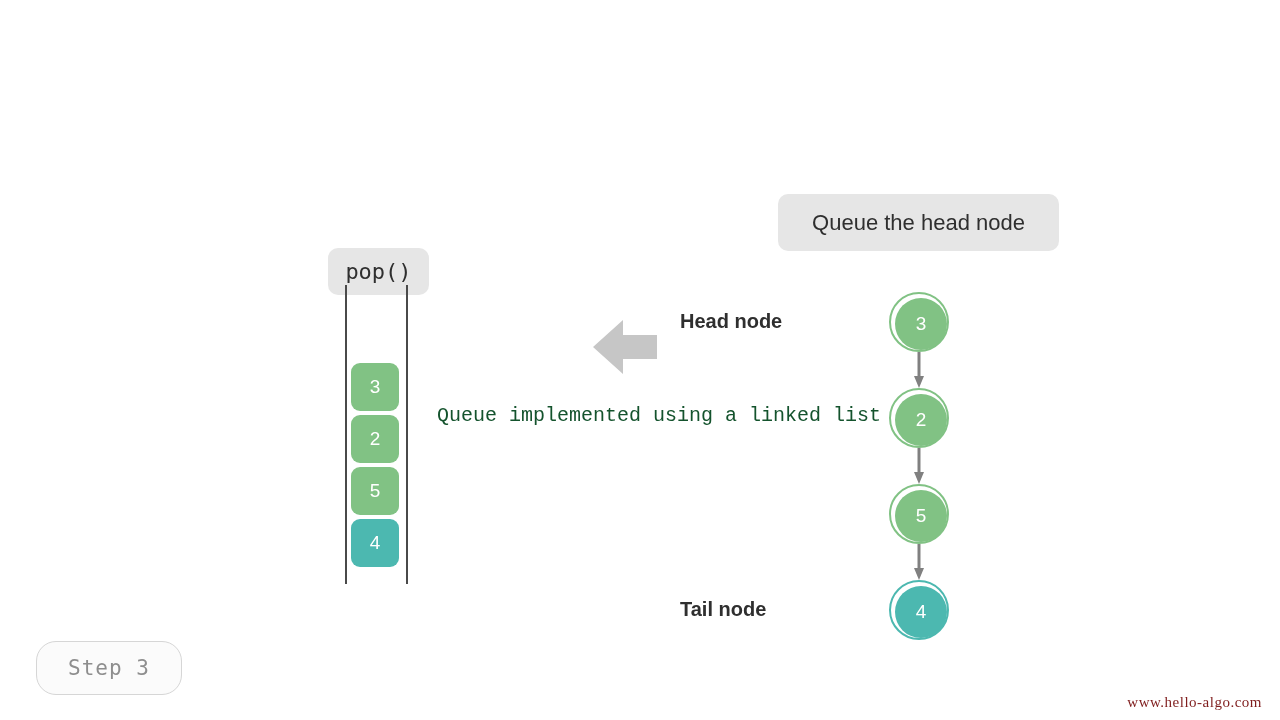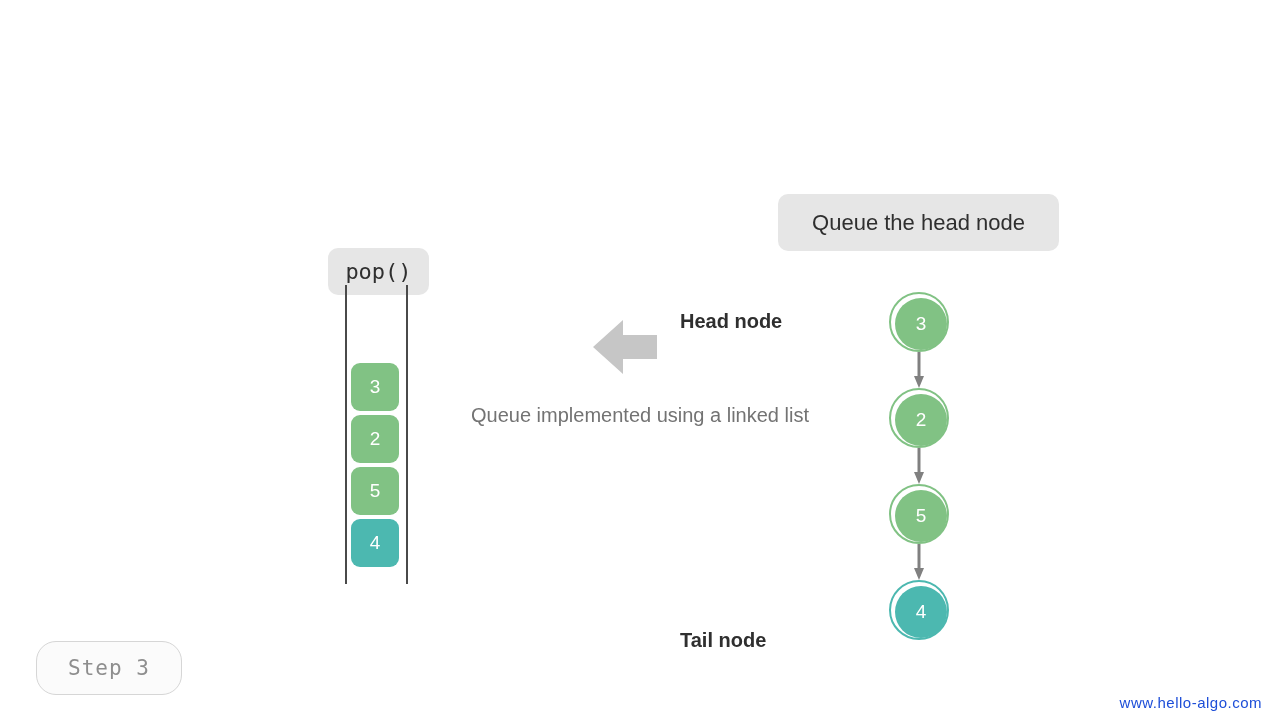--- a/index.html
+++ b/index.html
@@ -99,23 +99,24 @@
     height: 58px;
   }
 
   
   #caption {
     position: absolute;
     left: 437px;
     top: 404px;
     width: 406px;
     text-align: center;
-    color: #737373;
+    color: #14532d;
     font-size: 20px;
     white-space: nowrap;
+    font-family: Liberation Mono, monospace;
   }
 
   
   #linked-list {
     position: absolute;
     left: 889px;
     top: 292px;
     width: 60px;
     height: 348px;
   }
@@ -166,21 +167,21 @@
   
   .node-label {
     position: absolute;
     color: #2f2f2f;
     font-size: 20px;
     font-weight: bold;
     white-space: nowrap;
     text-align: left;
   }
   #head-label { left: 680px; top: 310px; width: 190px; }
-  #tail-label { left: 680px; top: 598px; width: 190px; margin-top: 31px; }
+  #tail-label { left: 680px; top: 598px; width: 190px; }
 
   
   #step-badge {
     position: absolute;
     left: 36px;
     top: 641px;
     width: 144px;
     height: 52px;
     border: 1px solid #d6d6d6;
     border-radius: 20px;
@@ -192,22 +193,22 @@
     font-family: "DejaVu Sans Mono", "Liberation Mono", monospace;
     font-size: 21px;
     letter-spacing: 1px;
   }
 
   
   #watermark {
     position: absolute;
     right: 18px;
     bottom: 9px;
-    color: #1d4ed8;
-    font-family: Liberation Sans, sans-serif;
+    color: #7f1d1d;
+    font-family: Liberation Serif, serif;
     font-size: 15px;
     letter-spacing: 0.5px;
     text-align: right;
   }
 </style>
 </head>
 <body>
 
 <div class="stage">
 

